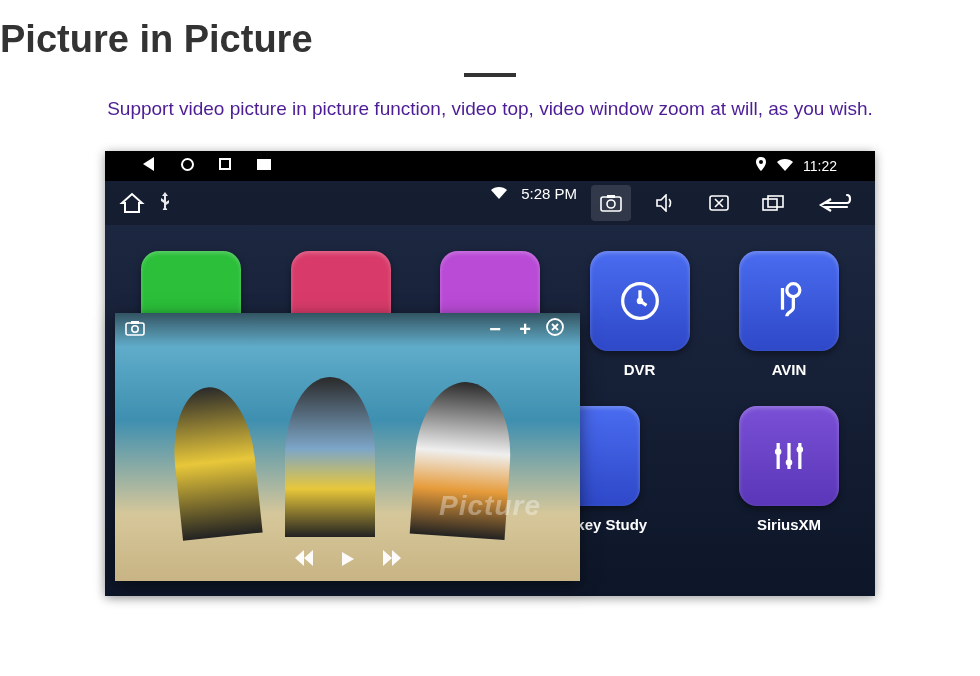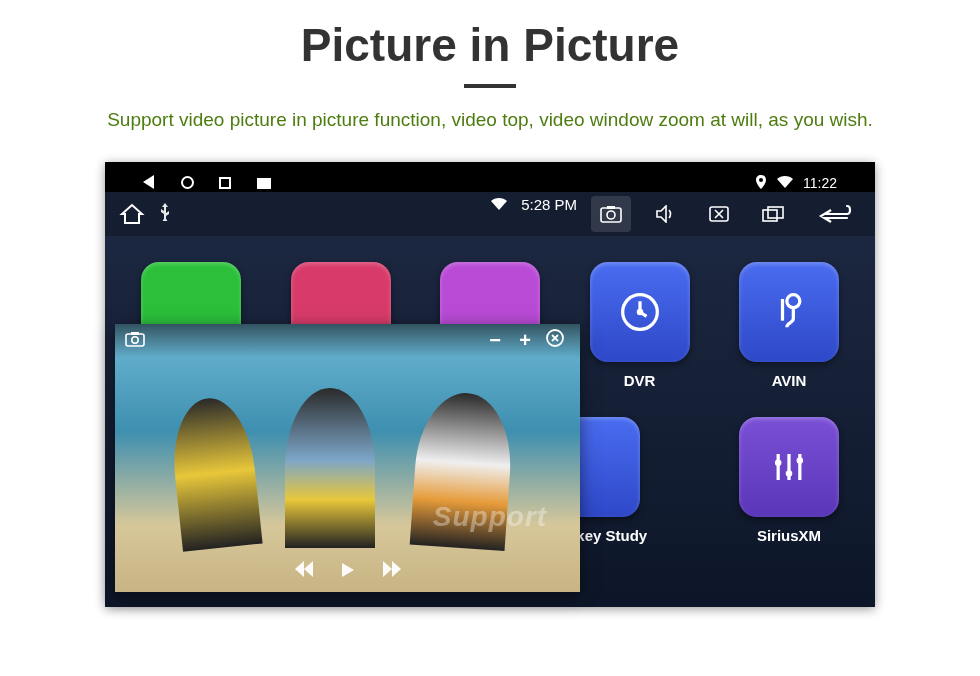--- a/index.html
+++ b/index.html
@@ -4,57 +4,57 @@
 <style>
   * { box-sizing: border-box; margin: 0; padding: 0; }
   body {
     font-family: -apple-system, BlinkMacSystemFont, "Segoe UI", Arial, sans-serif;
     background: #ffffff;
     width: 980px;
     height: 676px;
     overflow: hidden;
   }
   .page-title {
-    text-align: center;
-    font-size: 46px;
+    text-align: left;
+    font-size: 38px;
     font-weight: 700;
     color: #333;
     margin-top: 18px;
   }
   .page-title .underline {
     display: block;
     width: 52px;
     height: 4px;
     background: #333;
     margin: 12px auto 0;
   }
   .page-sub {
     text-align: center;
     font-size: 19px;
-    color: #4d7c0f;
+    color: #4c1d95;
     font-weight: 400;
     margin: 18px 60px 0;
     line-height: 1.45;
   }
   .device {
     position: relative;
     width: 770px;
     height: 445px;
     margin: 28px auto 0;
     background: linear-gradient(180deg, #1f2a45 0%, #0d1628 100%);
     box-shadow: 0 2px 10px rgba(0,0,0,0.4);
   }
   
   .android-nav {
     position: absolute;
     top: 0; left: 0; right: 0;
     height: 30px;
     background: #000;
     display: flex;
-    align-items: flex-end;
+    align-items: center;
     padding: 0 38px 0 38px;
     color: #fff;
     font-size: 13px;
   }
   .android-nav .navbtn { width: 38px; text-align: left; }
   .android-nav .spacer { flex: 1; }
   .android-nav .right { display: flex; align-items: center; gap: 10px; font-size: 14px; }
   .tri { display:inline-block; width:0; height:0; border-top:7px solid transparent; border-bottom:7px solid transparent; border-right:11px solid #fff; }
   .circ { display:inline-block; width:13px; height:13px; border:2px solid #fff; border-radius:50%; }
   .sq { display:inline-block; width:12px; height:12px; border:2px solid #fff; }
@@ -319,14 +319,14 @@
           </svg>
       </span>
       <span class="pctl">
         <svg width="22" height="16" viewBox="0 0 22 16">
             <path d="M20 0v16M18 8L9 0v16l9-8zM9 8L0 0v16l9-8z" fill="#fff"></path>
           </svg>
       </span>
     </div>
   </div>
 
-  <div class="watermark">Support</div>
+  <div class="watermark">Picture</div>
 </div>
 
 </body></html>

